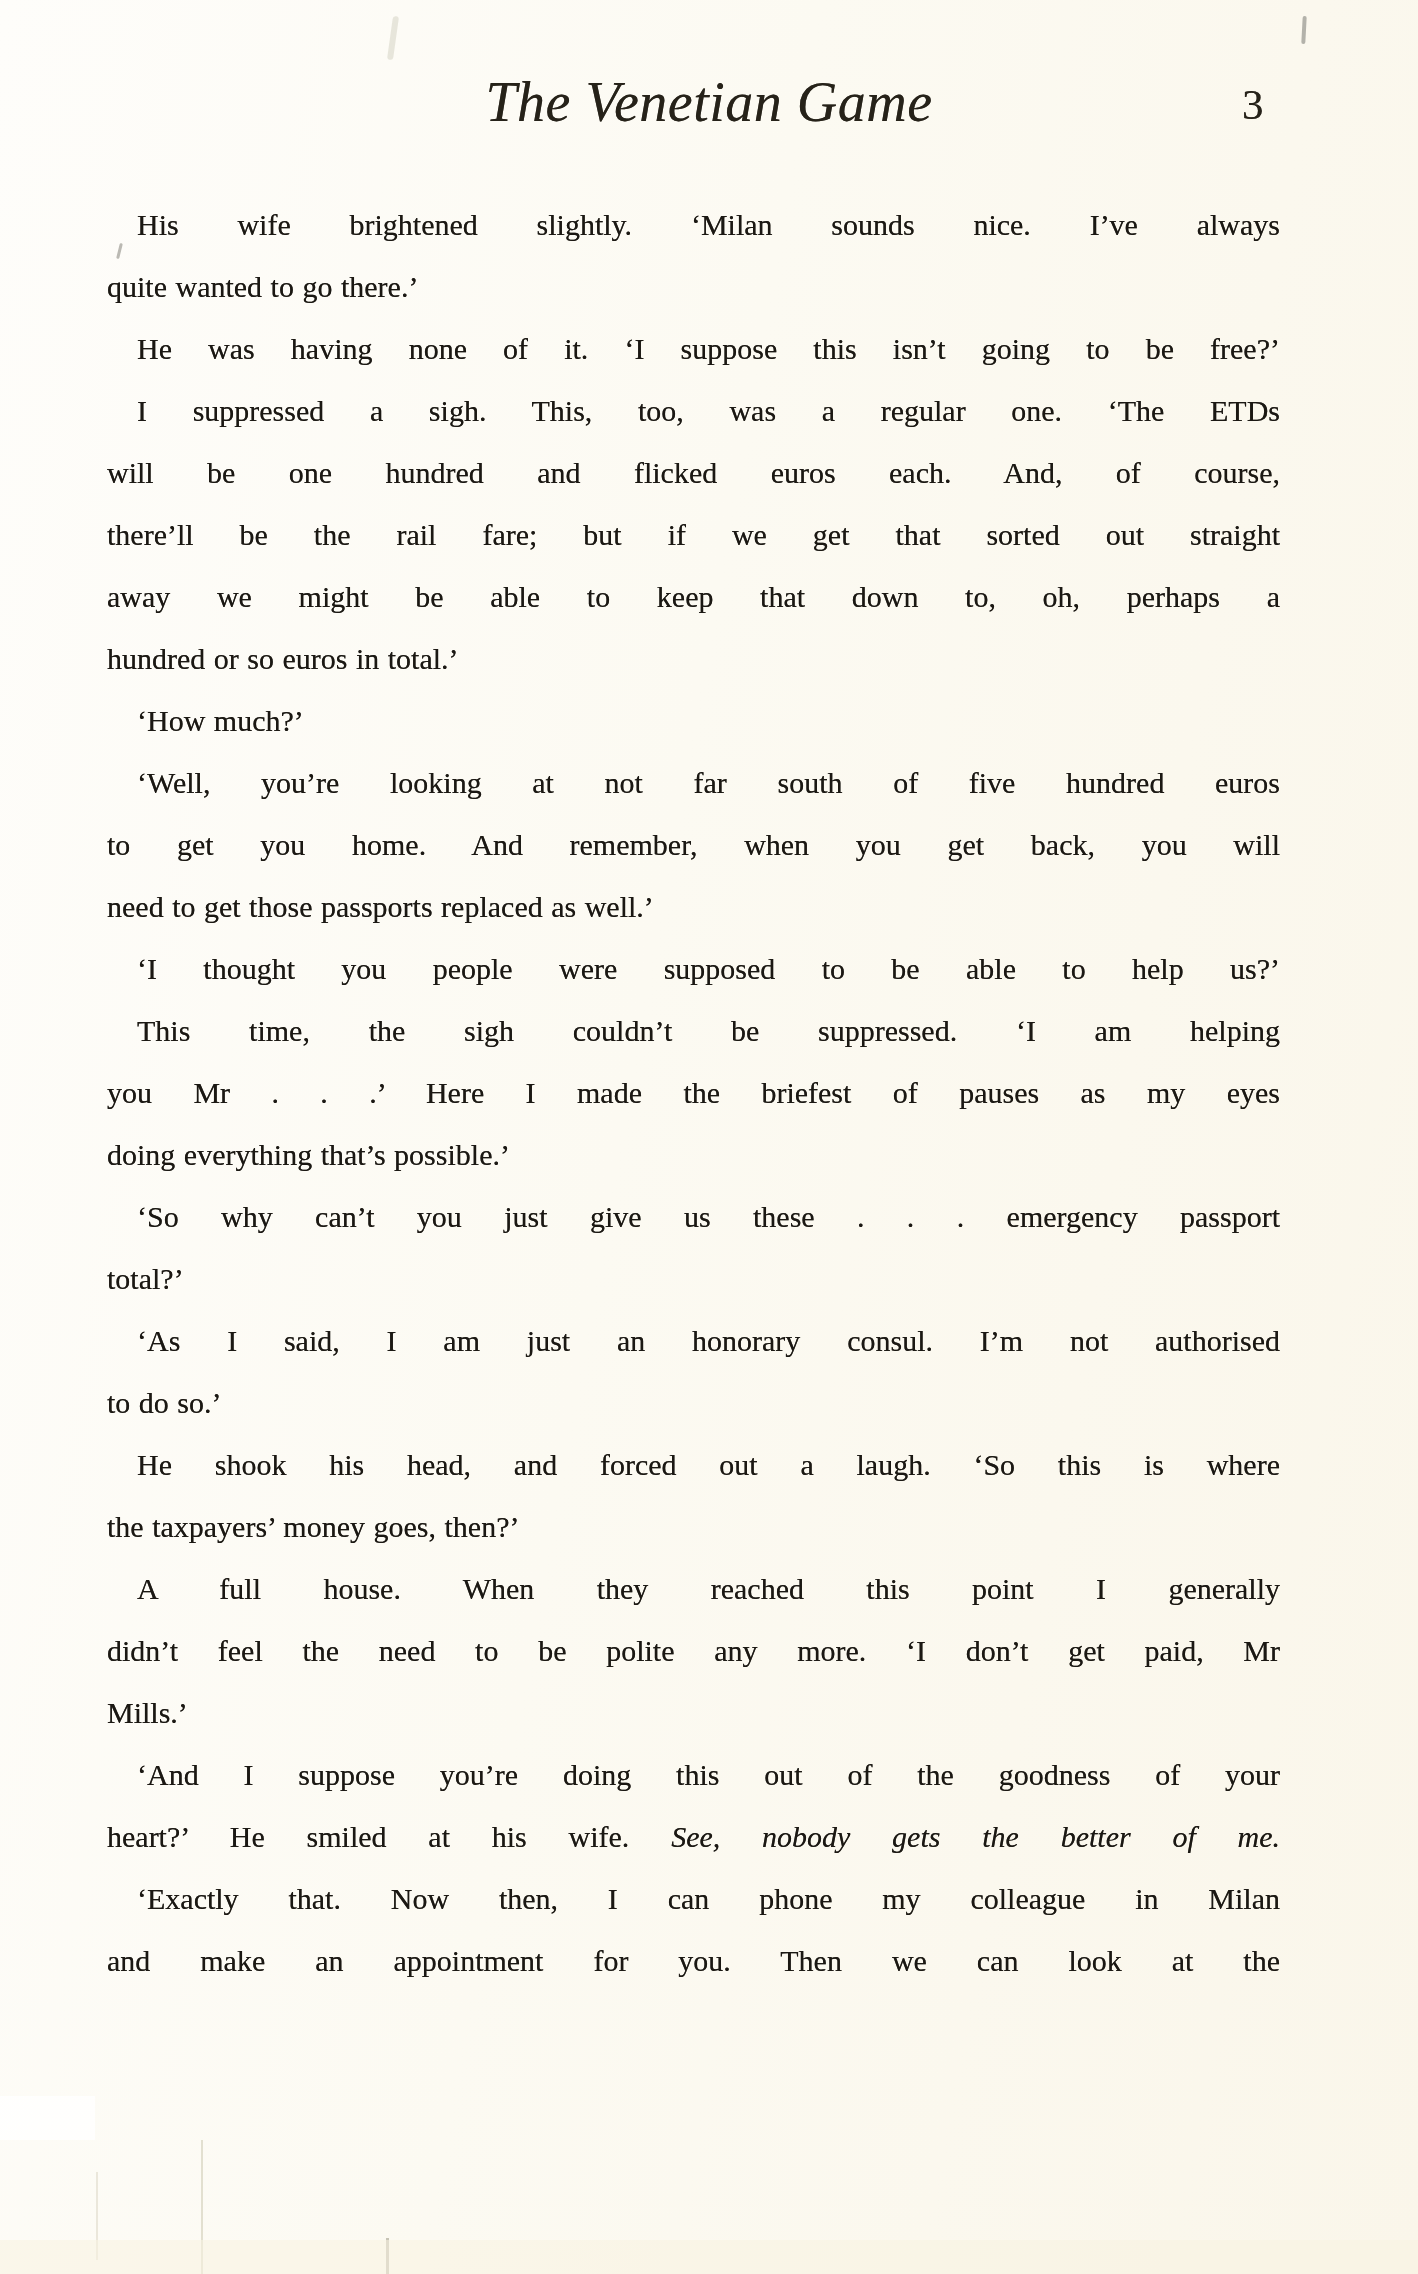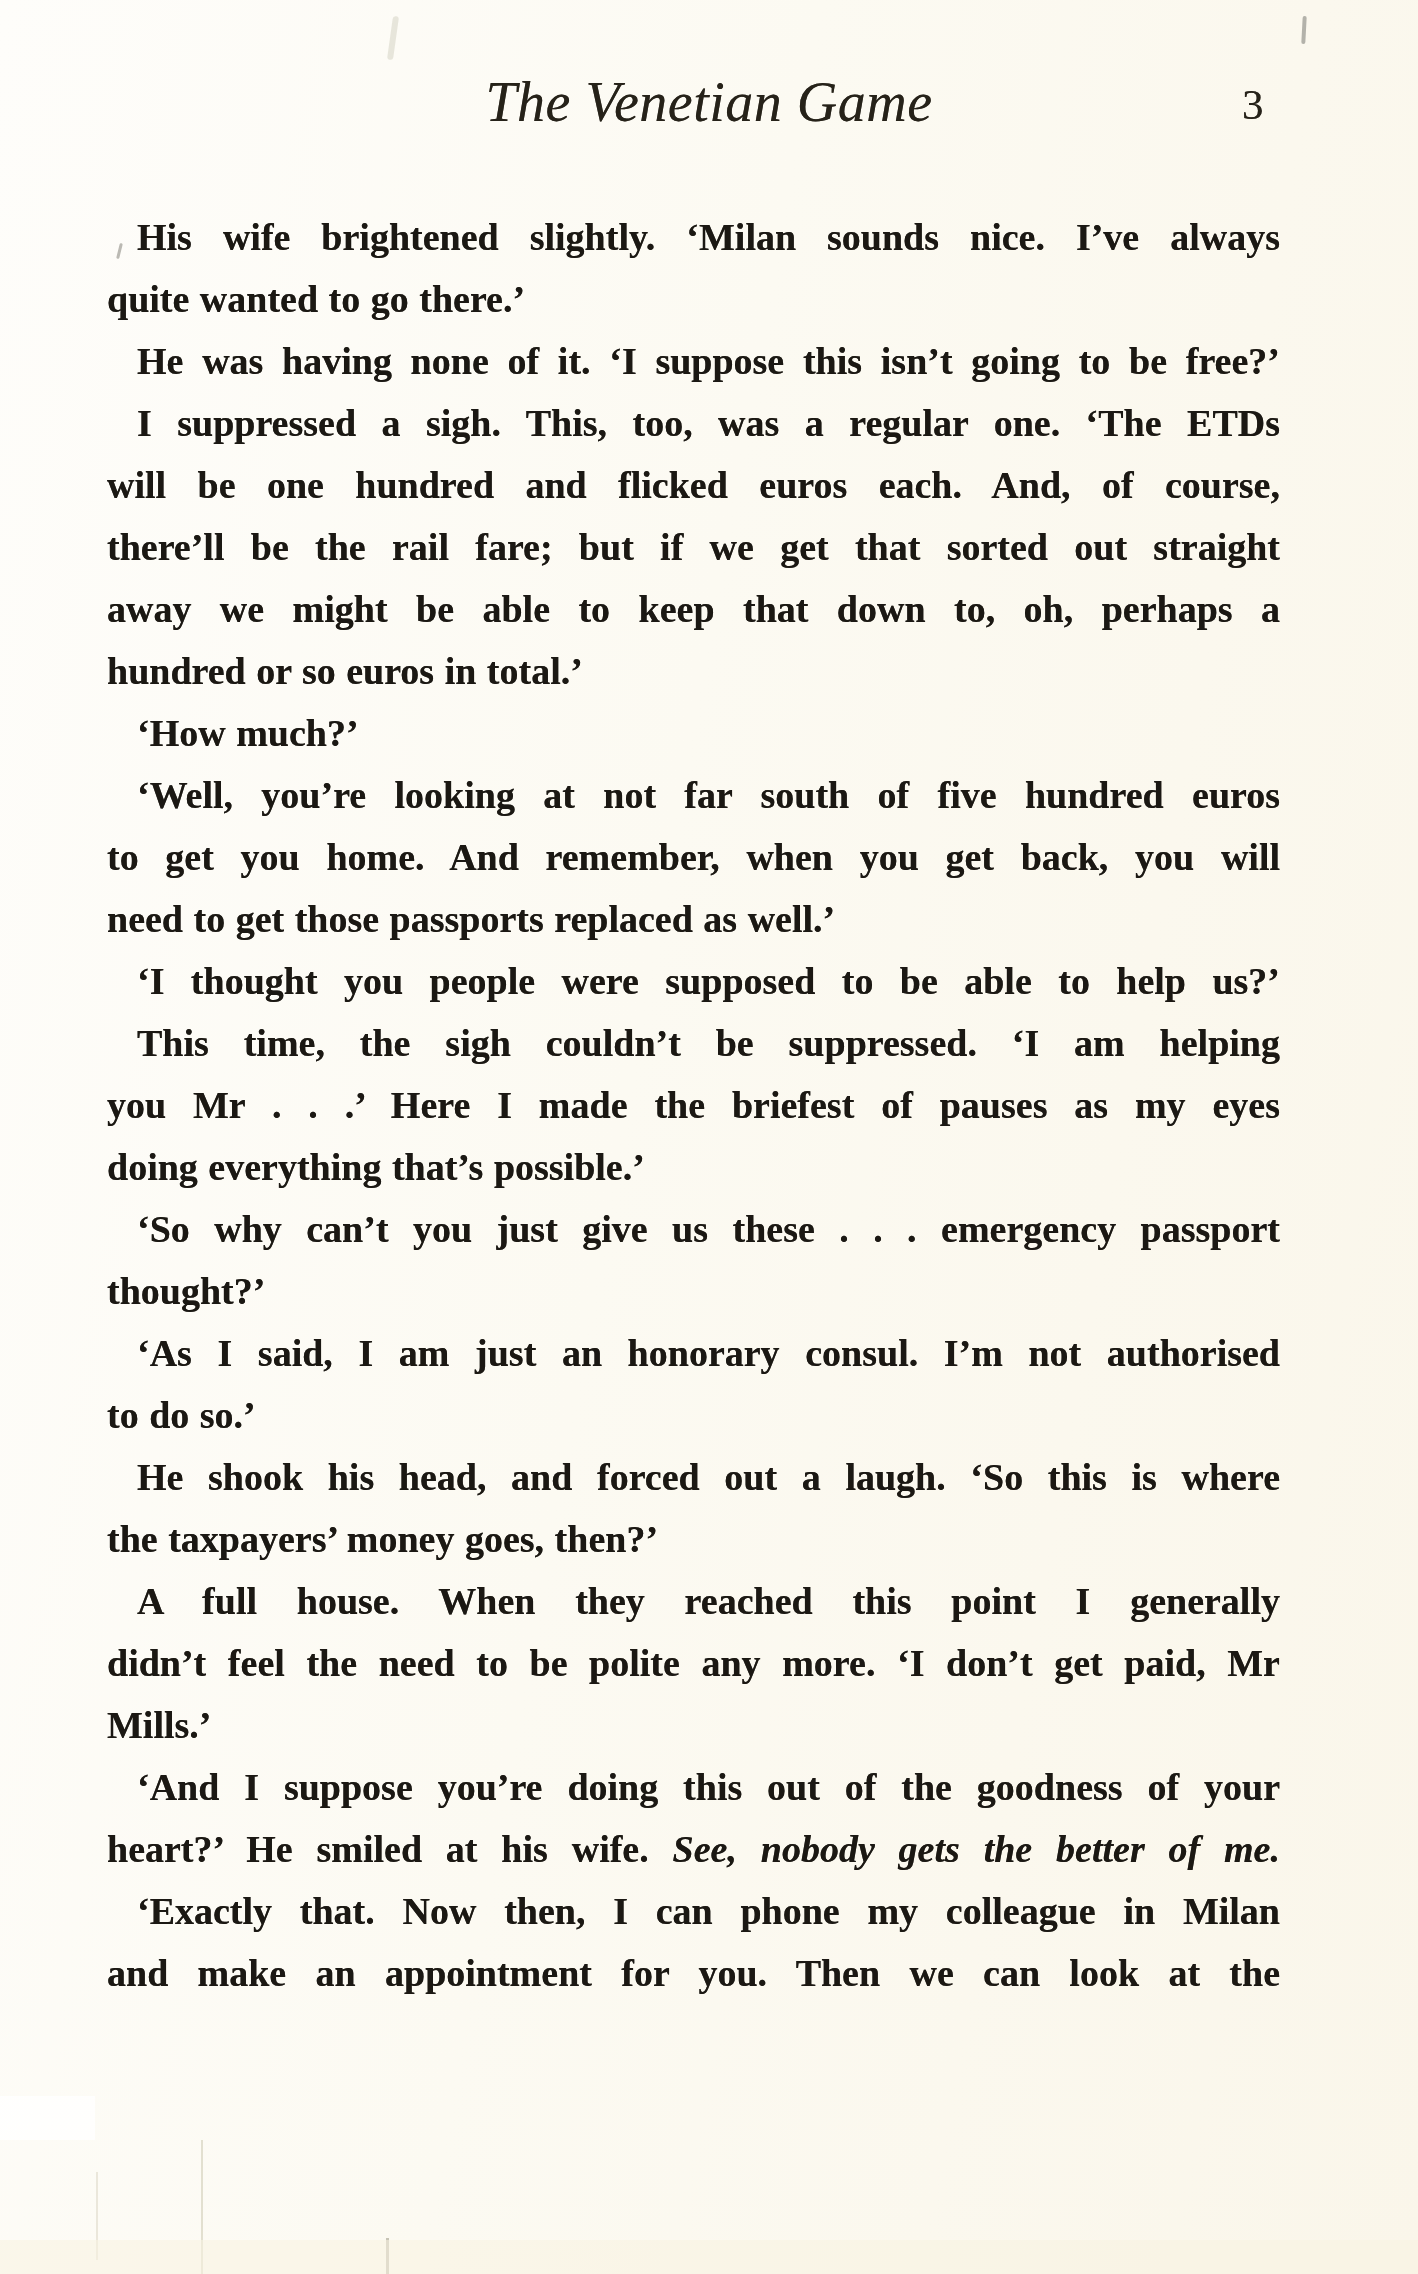--- a/index.html
+++ b/index.html
@@ -36,27 +36,26 @@
     top: 80px;
     left: 1242px;
     font-size: 43px;
     line-height: 50px;
     color: #262219;
     text-shadow: 0 0 0.6px rgba(30,26,20,0.7);
   }
   .text-block {
     position: absolute;
     left: 107px;
-    top: 206px;
+    top: 194px;
     width: 1173px;
-    font-size: 38px;
+    font-size: 30px;
     color: #1b1813;
     text-shadow: 0 0 0.6px rgba(27,24,19,0.75);
     word-spacing: 1px;
-    font-weight: bold;
   }
   .line {
     height: 62px;
     line-height: 62px;
     text-align: justify;
     text-align-last: justify;
     overflow: hidden;
     white-space: normal;
   }
   .line.last {
@@ -102,21 +101,21 @@
       <div class="line last"><span>hundred or so euros in total.’</span></div>
       <div class="line indent last"><span>‘How much?’</span></div>
       <div class="line indent"><span>‘Well, you’re looking at not far south of five hundred euros</span></div>
       <div class="line"><span>to get you home. And remember, when you get back, you will</span></div>
       <div class="line last"><span>need to get those passports replaced as well.’</span></div>
       <div class="line indent"><span>‘I thought you people were supposed to be able to help us?’</span></div>
       <div class="line indent"><span>This time, the sigh couldn’t be suppressed. ‘I am helping</span></div>
       <div class="line"><span>you Mr . . .’ Here I made the briefest of pauses as my eyes</span></div>
       <div class="line last"><span>doing everything that’s possible.’</span></div>
       <div class="line indent"><span>‘So why can’t you just give us these . . . emergency passport</span></div>
-      <div class="line last"><span>thought?’</span></div>
+      <div class="line last"><span>total?’</span></div>
       <div class="line indent"><span>‘As I said, I am just an honorary consul. I’m not authorised</span></div>
       <div class="line last"><span>to do so.’</span></div>
       <div class="line indent"><span>He shook his head, and forced out a laugh. ‘So this is where</span></div>
       <div class="line last"><span>the taxpayers’ money goes, then?’</span></div>
       <div class="line indent"><span>A full house. When they reached this point I generally</span></div>
       <div class="line"><span>didn’t feel the need to be polite any more. ‘I don’t get paid, Mr</span></div>
       <div class="line last"><span>Mills.’</span></div>
       <div class="line indent"><span>‘And I suppose you’re doing this out of the goodness of your</span></div>
       <div class="line"><span>heart?’ He smiled at his wife. </span><span class="it">See, nobody gets the better of me.</span></div>
       <div class="line indent"><span>‘Exactly that. Now then, I can phone my colleague in Milan</span></div>

